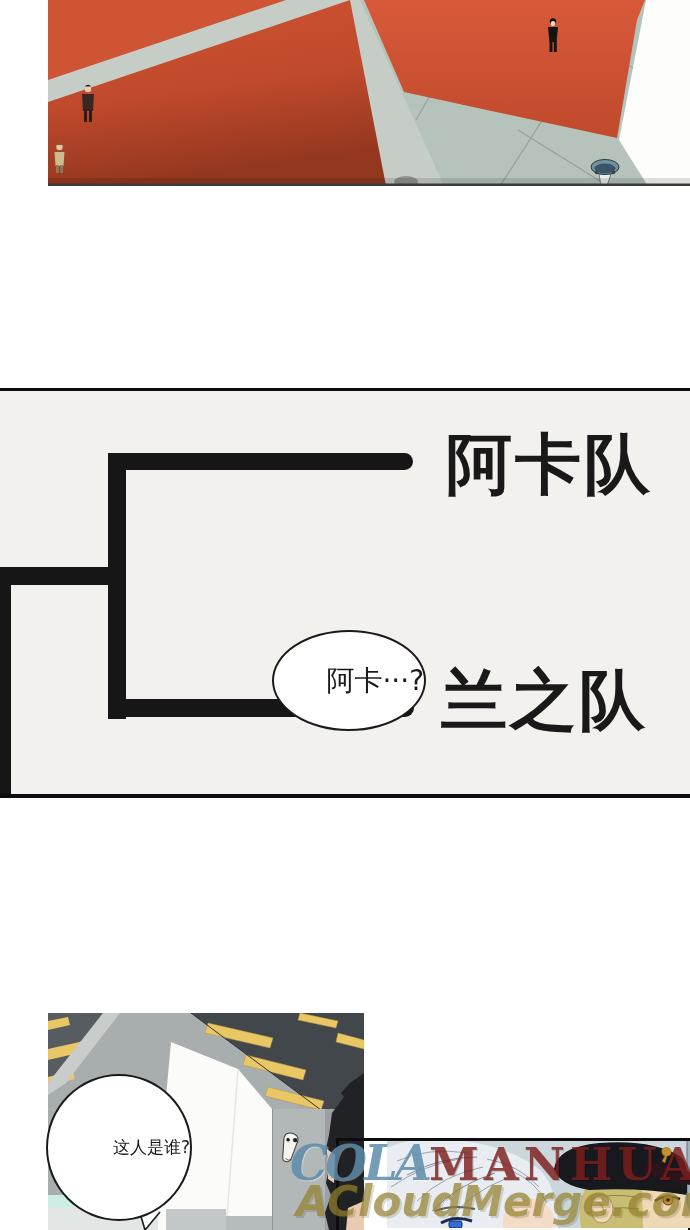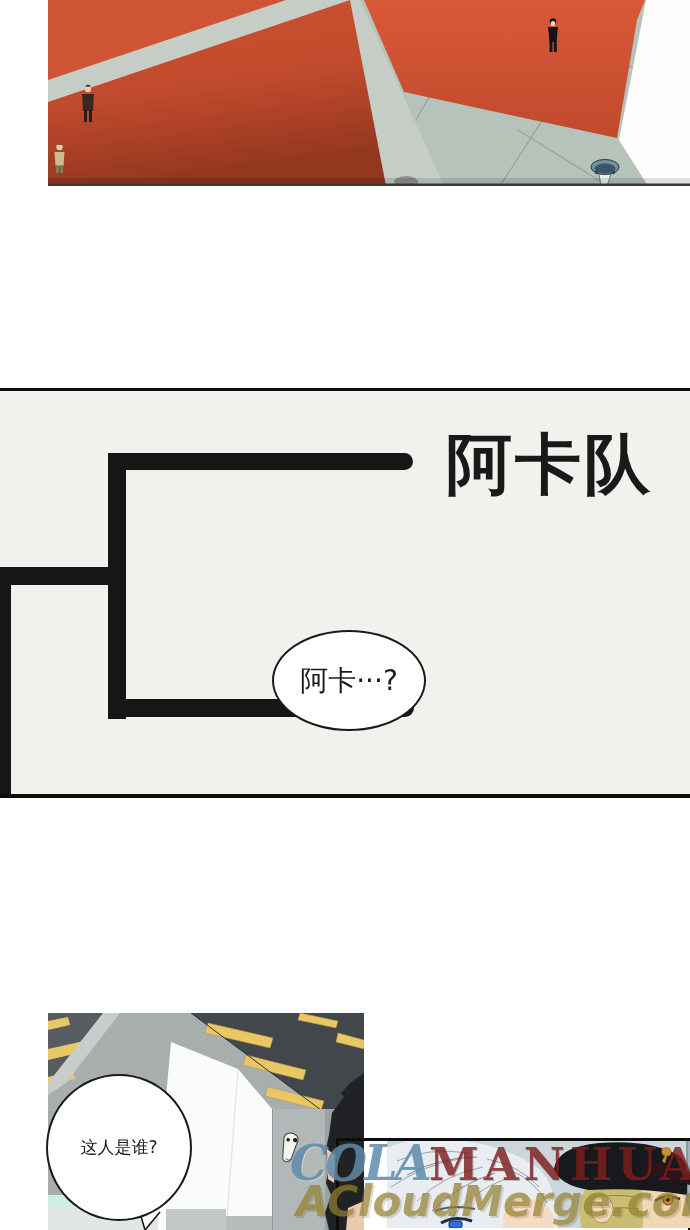--- a/index.html
+++ b/index.html
@@ -23,21 +23,21 @@
   #bk-winner{left:0;top:176px;width:126px;height:18px;}
   #bk-left-vert{left:0;top:176px;width:11px;height:227px;}
   .team-label{
     position:absolute;font-size:66px;font-weight:600;letter-spacing:3px;
     color:#191919;line-height:1;white-space:nowrap;
   }
   #team-top{left:446px;top:41px;}
   #team-bottom{left:441px;top:277px;}
   .bubble{
     position:absolute;background:#ffffff;border:2px solid #1a1a1a;
-    border-radius:50%;display:flex;align-items:center;justify-content:center;
+    border-radius:50%;display:flex;align-items:center;justify-content:flex-end;
     color:#1a1a1a;white-space:nowrap;z-index:3;
   }
   #bubble-aka{left:272px;top:239px;width:150px;height:97px;font-size:28px;font-weight:500;}
   
   #panel-hallway{left:0;top:1013px;width:316px;height:217px;}
   #bubble-who{left:46px;top:1074px;width:142px;height:143px;font-size:17px;font-weight:500;z-index:4;}
   
   #panel-duo{
     left:336px;top:1138px;width:354px;height:92px;
     border-top:3px solid #0d0d0d;border-left:3px solid #0d0d0d;border-right:2px solid #0d0d0d;
@@ -130,20 +130,21 @@
   </svg>
 </div>
 
 <div class="panel" id="panel-bracket">
   <div class="bk" id="bk-spine"></div>
   <div class="bk" id="bk-arm-top"></div>
   <div class="bk" id="bk-arm-bottom"></div>
   <div class="bk" id="bk-winner"></div>
   <div class="bk" id="bk-left-vert"></div>
   <div class="team-label" id="team-top">阿卡队</div>
+  <div class="team-label" id="team-bottom">兰之队</div>
   <div class="bubble" id="bubble-aka">
     <span>阿卡···?</span>
   </div>
 </div>
 
 <div class="panel" id="panel-hallway">
   <svg width="316" height="217" viewBox="0 0 316 217">
     <rect x="0" y="0" width="316" height="217" fill="#a8adae"></rect>
 
     <polygon points="0,0 55,0 28,52 0,75" fill="#565c60"></polygon>

